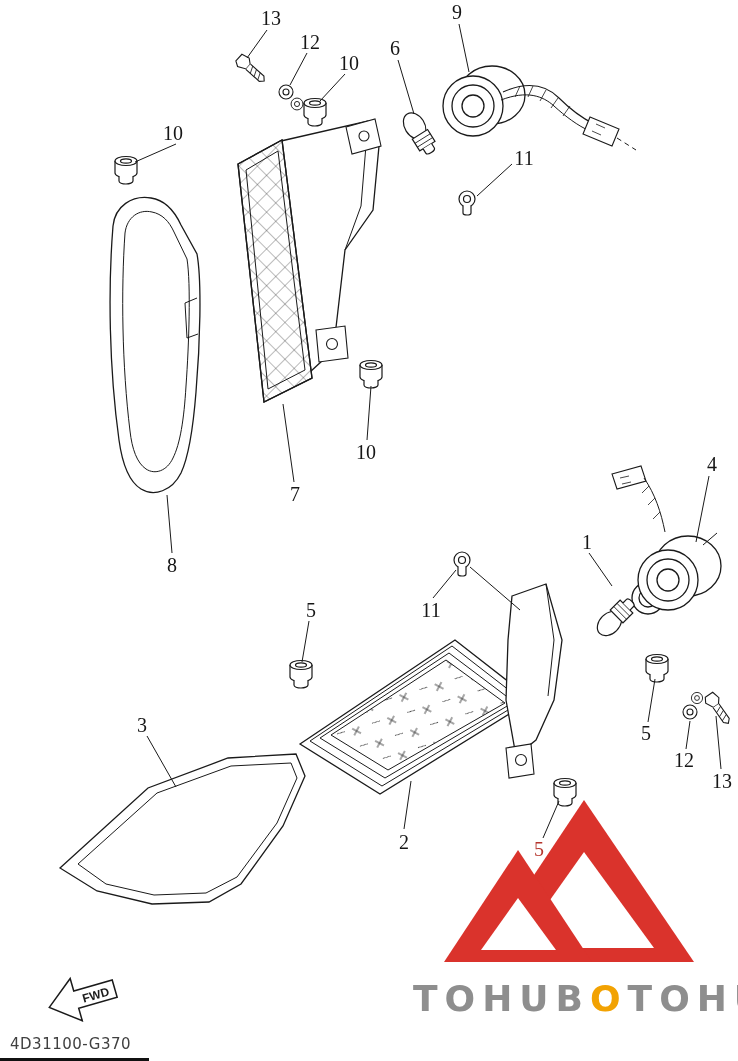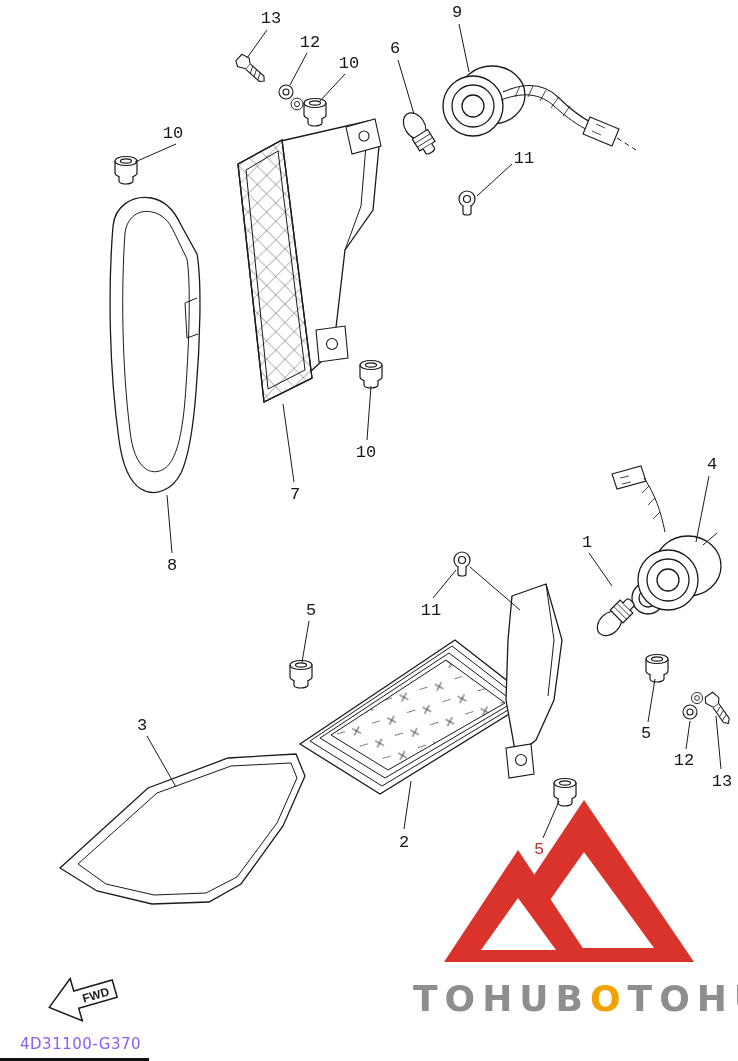--- a/index.html
+++ b/index.html
@@ -5,28 +5,28 @@
   * { margin:0; padding:0; box-sizing:border-box; }
   html,body { background:#ffffff; }
   body { font-family:"Liberation Sans", sans-serif; }
   .page {
     position:relative; width:738px; height:1061px;
     background:#ffffff; overflow:hidden;
   }
   .art { position:absolute; left:0; top:0; width:738px; height:1061px; }
   .callout {
     position:absolute; transform:translate(-50%,-50%);
-    font-family:Liberation Mono, monospace;
-    font-size:17px; color:#161616; line-height:1; white-space:nowrap;
+    font-family:Liberation Serif, serif;
+    font-size:20px; color:#161616; line-height:1; white-space:nowrap;
   }
   .callout.red { color:#b5342c; }
   .part-code {
-    position:absolute; left:20px; bottom:8px;
+    position:absolute; left:10px; bottom:8px;
     font-family:"DejaVu Sans", sans-serif;
-    font-size:15px; color:#8b5cf6; letter-spacing:0.5px;
+    font-size:15px; color:#404040; letter-spacing:0.5px;
   }
   .watermark-text {
     position:absolute; left:413px; top:978px;
     font-family:"DejaVu Sans", sans-serif;
     font-size:36px; font-weight:bold; letter-spacing:7px;
     color:#8e8e8e; white-space:nowrap;
   }
   .watermark-text .accent { color:#f2a202; }
 </style>
 </head>

